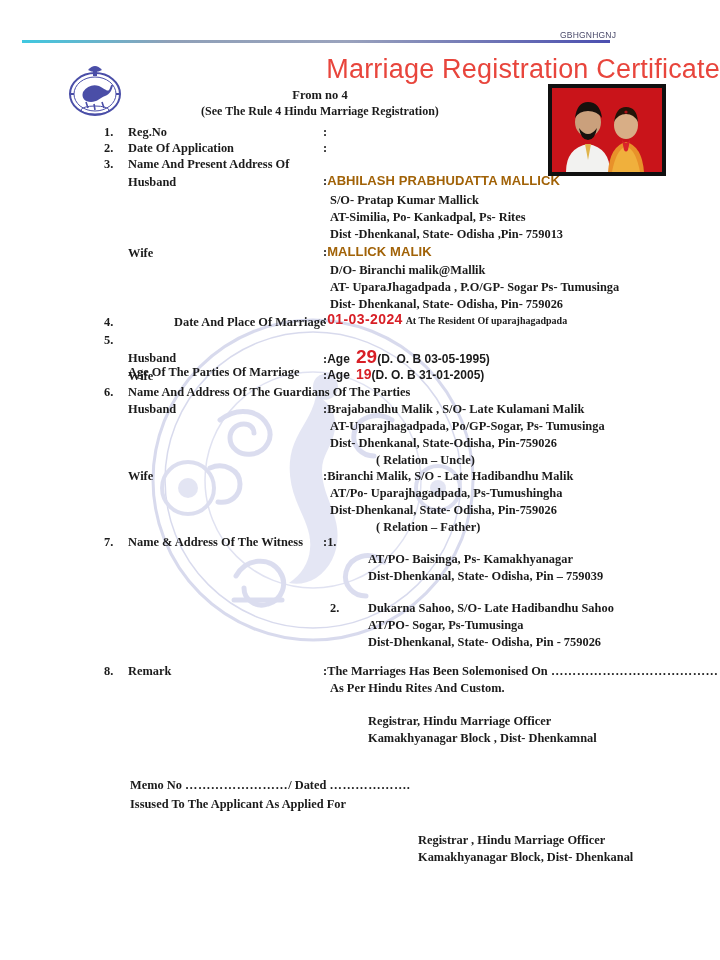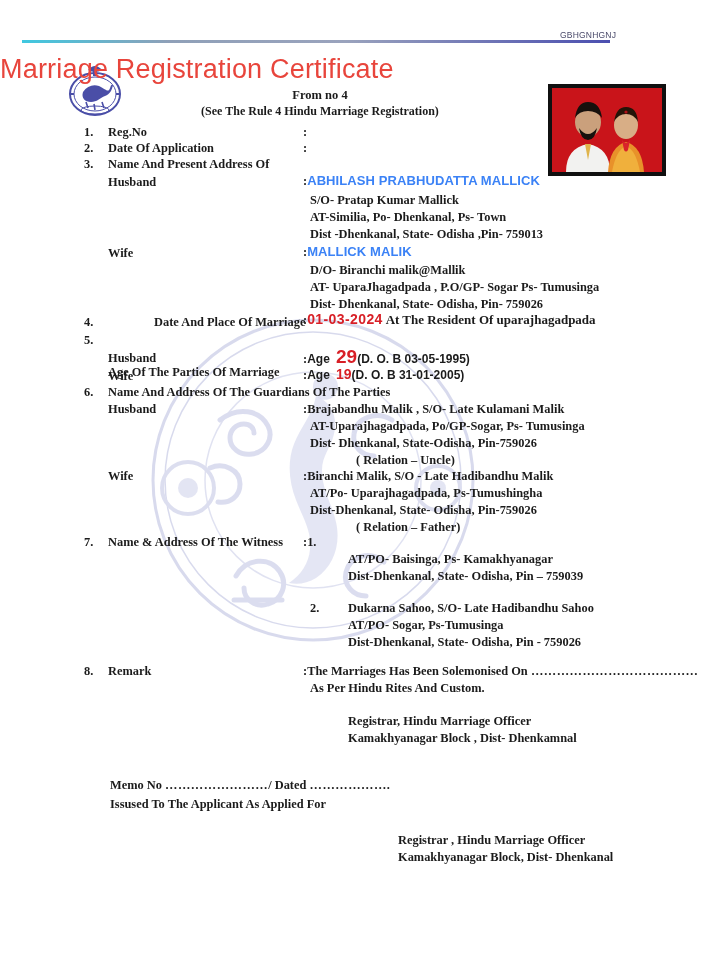--- a/index.html
+++ b/index.html
@@ -56,21 +56,21 @@
     height: 62px;
     opacity: .92;
   }
 
   
   #title {
     position: absolute;
     left: 0;
     top: 54px;
     width: 720px;
-    text-align: left;
+    text-align: right;
     font-family: "Liberation Sans", sans-serif;
     font-size: 27px;
     font-weight: 400;
     color: #e8453c;
     letter-spacing: .2px;
   }
   #form-no {
     position: absolute;
     left: 0;
     top: 88px;
@@ -101,28 +101,29 @@
     overflow: hidden;
   }
 
   
   .row {
     position: absolute;
     font-size: 12.4px;
     font-weight: bold;
     line-height: 17.5px;
     white-space: nowrap;
+    margin-left: 20px;
   }
   .num   { position: absolute; width: 20px; text-align: left; }
   .label { position: absolute; }
   .colon { position: absolute; left: 303px; }
   .val   { position: absolute; left: 310px; }
 
   .red-name {
-    color: #3b82f6;
+    color: #a16207;
     font-family: "Liberation Sans", sans-serif;
     font-size: 13px;
     font-weight: bold;
     letter-spacing: .1px;
   }
   .red-num {
     color: #d81f26;
     font-family: "Liberation Sans", sans-serif;
     font-weight: bold;
   }
@@ -223,37 +224,37 @@
   <div class="row" style="left:84px; top:156px;">
     <span class="num" style="left:0;">3.</span>
     <span class="label" style="left:24px;">Name And Present Address Of</span>
   </div>
 
   <div class="row" style="left:108px; top:174px;">Husband</div>
   <div class="row" style="left:303px; top:172px;">
     <span>:</span><span class="red-name">ABHILASH PRABHUDATTA MALLICK</span>
   </div>
   <div class="row" style="left:310px; top:192px;">S/O-  Pratap Kumar Mallick</div>
-  <div class="row" style="left:310px; top:209px;">AT-Similia, Po- Dhenkanal, Ps- Town</div>
+  <div class="row" style="left:310px; top:209px;">AT-Similia, Po- Kankadpal, Ps- Rites</div>
   <div class="row" style="left:310px; top:226px;">Dist -Dhenkanal, State- Odisha ,Pin- 759013</div>
 
   <div class="row" style="left:108px; top:245px;">Wife</div>
   <div class="row" style="left:303px; top:243px;">
     <span>:</span><span class="red-name">MALLICK MALIK</span>
   </div>
   <div class="row" style="left:310px; top:262px;">D/O- Biranchi malik@Mallik</div>
   <div class="row" style="left:310px; top:279px;">AT- UparaJhagadpada , P.O/GP- Sogar Ps- Tumusinga</div>
   <div class="row" style="left:310px; top:296px;">Dist- Dhenkanal, State- Odisha, Pin- 759026</div>
 
   <div class="row" style="left:84px; top:314px;">
     <span class="num" style="left:0;">4.</span>
     <span class="label" style="left:24px;margin-left:46px;">Date And Place Of Marriage</span>
   </div>
   <div class="row" style="left:303px; top:311px;">
-    <span>:</span><span class="date-red">01-03-2024</span><span style="font-size:11.5px;">&nbsp;</span><span style="font-size:13px;">At The Resident Of uparajhagadpada</span>
+    <span>:</span><span class="date-red">01-03-2024</span><span style="font-size:11.5px;">&nbsp;</span><span style="font-size:10px;">At The Resident Of uparajhagadpada</span>
   </div>
 
   <div class="row" style="left:84px; top:332px;">
     <span class="num" style="left:0;">5.</span>
     <span class="label" style="left:24px;margin-top:32px;">Age Of The Parties Of Marriage</span>
   </div>
   <div class="row" style="left:108px; top:350px;">Husband</div>
   <div class="row" style="left:303px; top:348px;">
     <span>:</span><span class="sans-b">Age</span><span>&nbsp;&nbsp;</span><span class="red-num" style="font-size:19px;">29</span><span class="sans-b">(D. O. B 03-05-1995)</span>
   </div>

